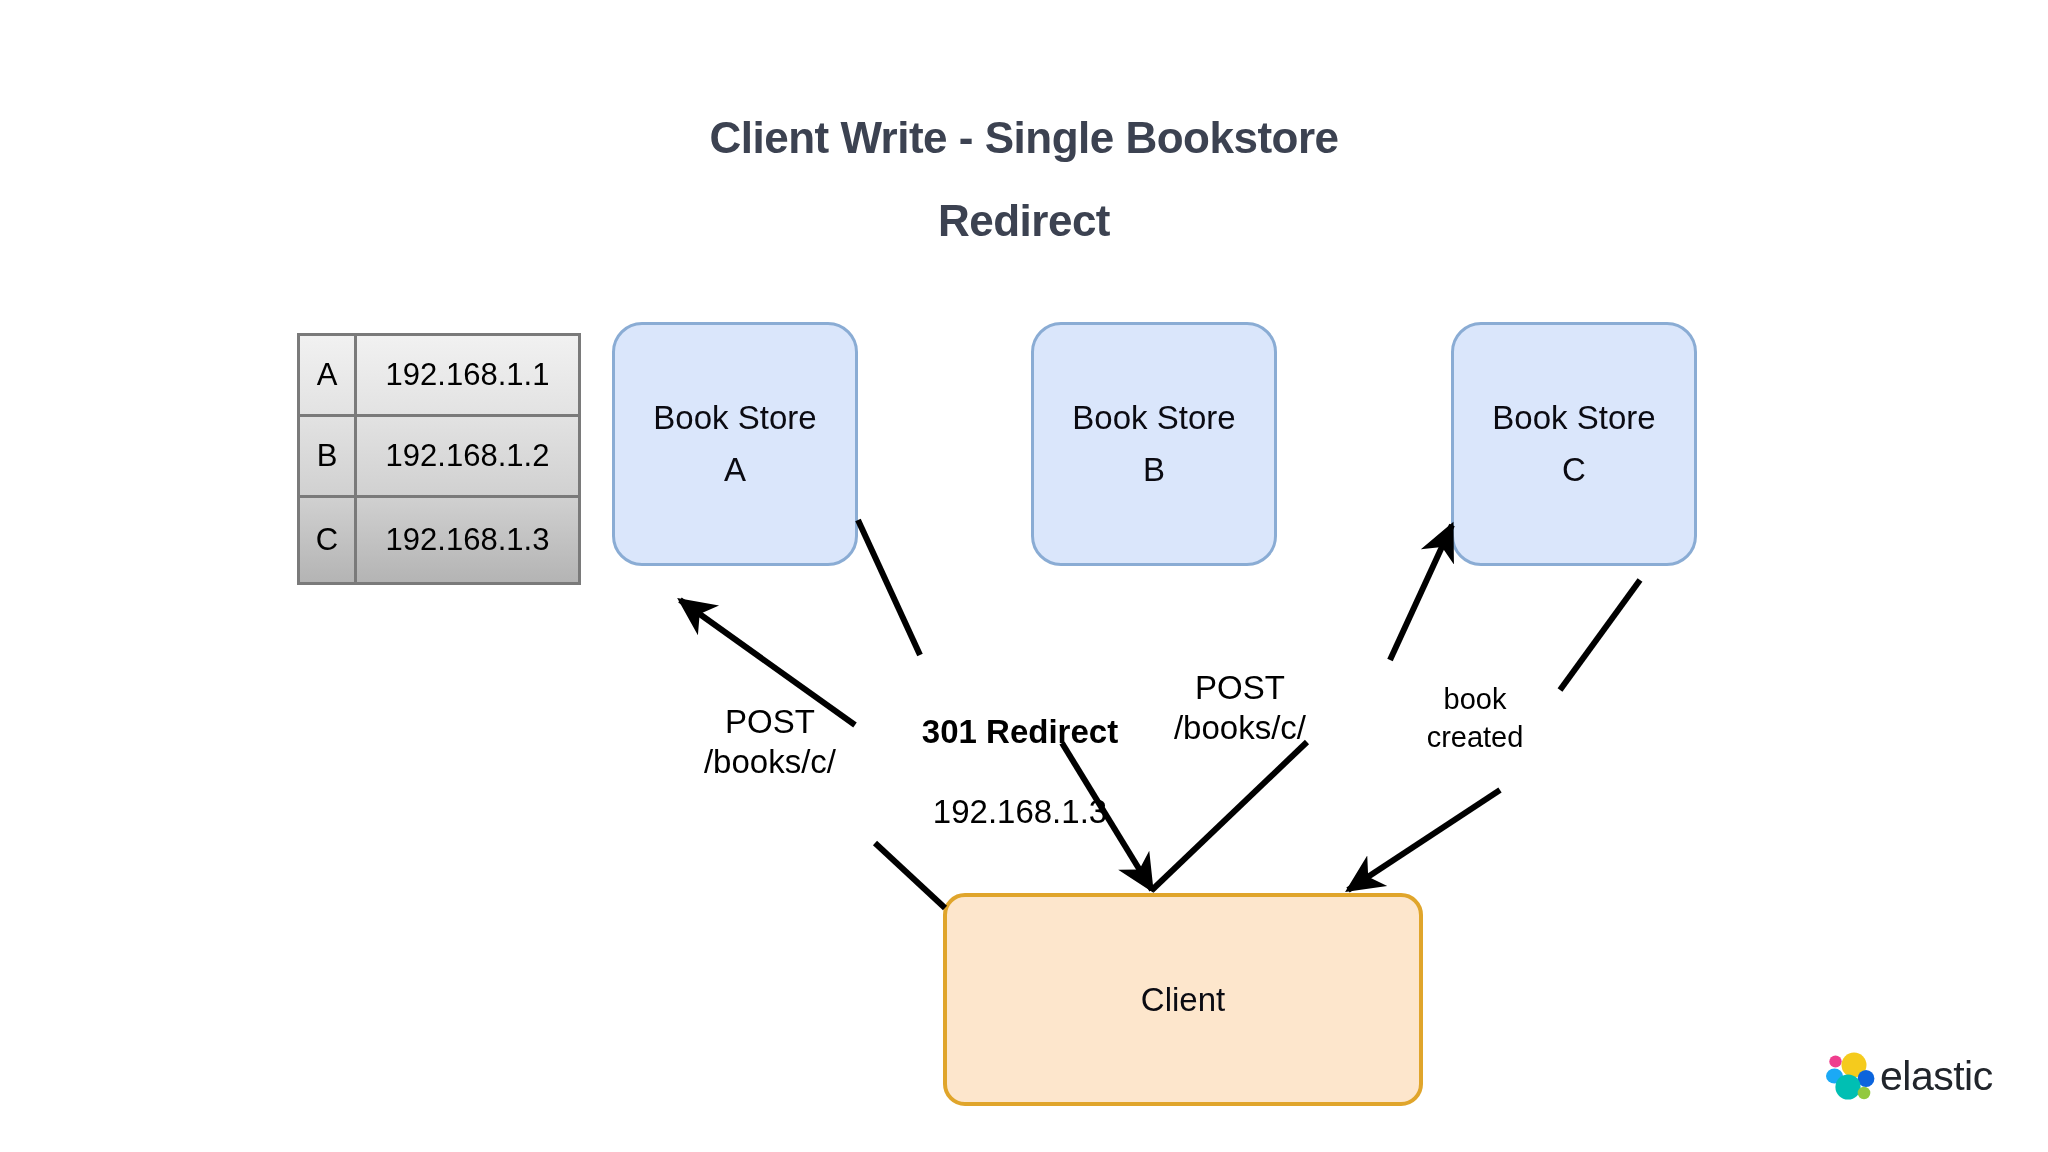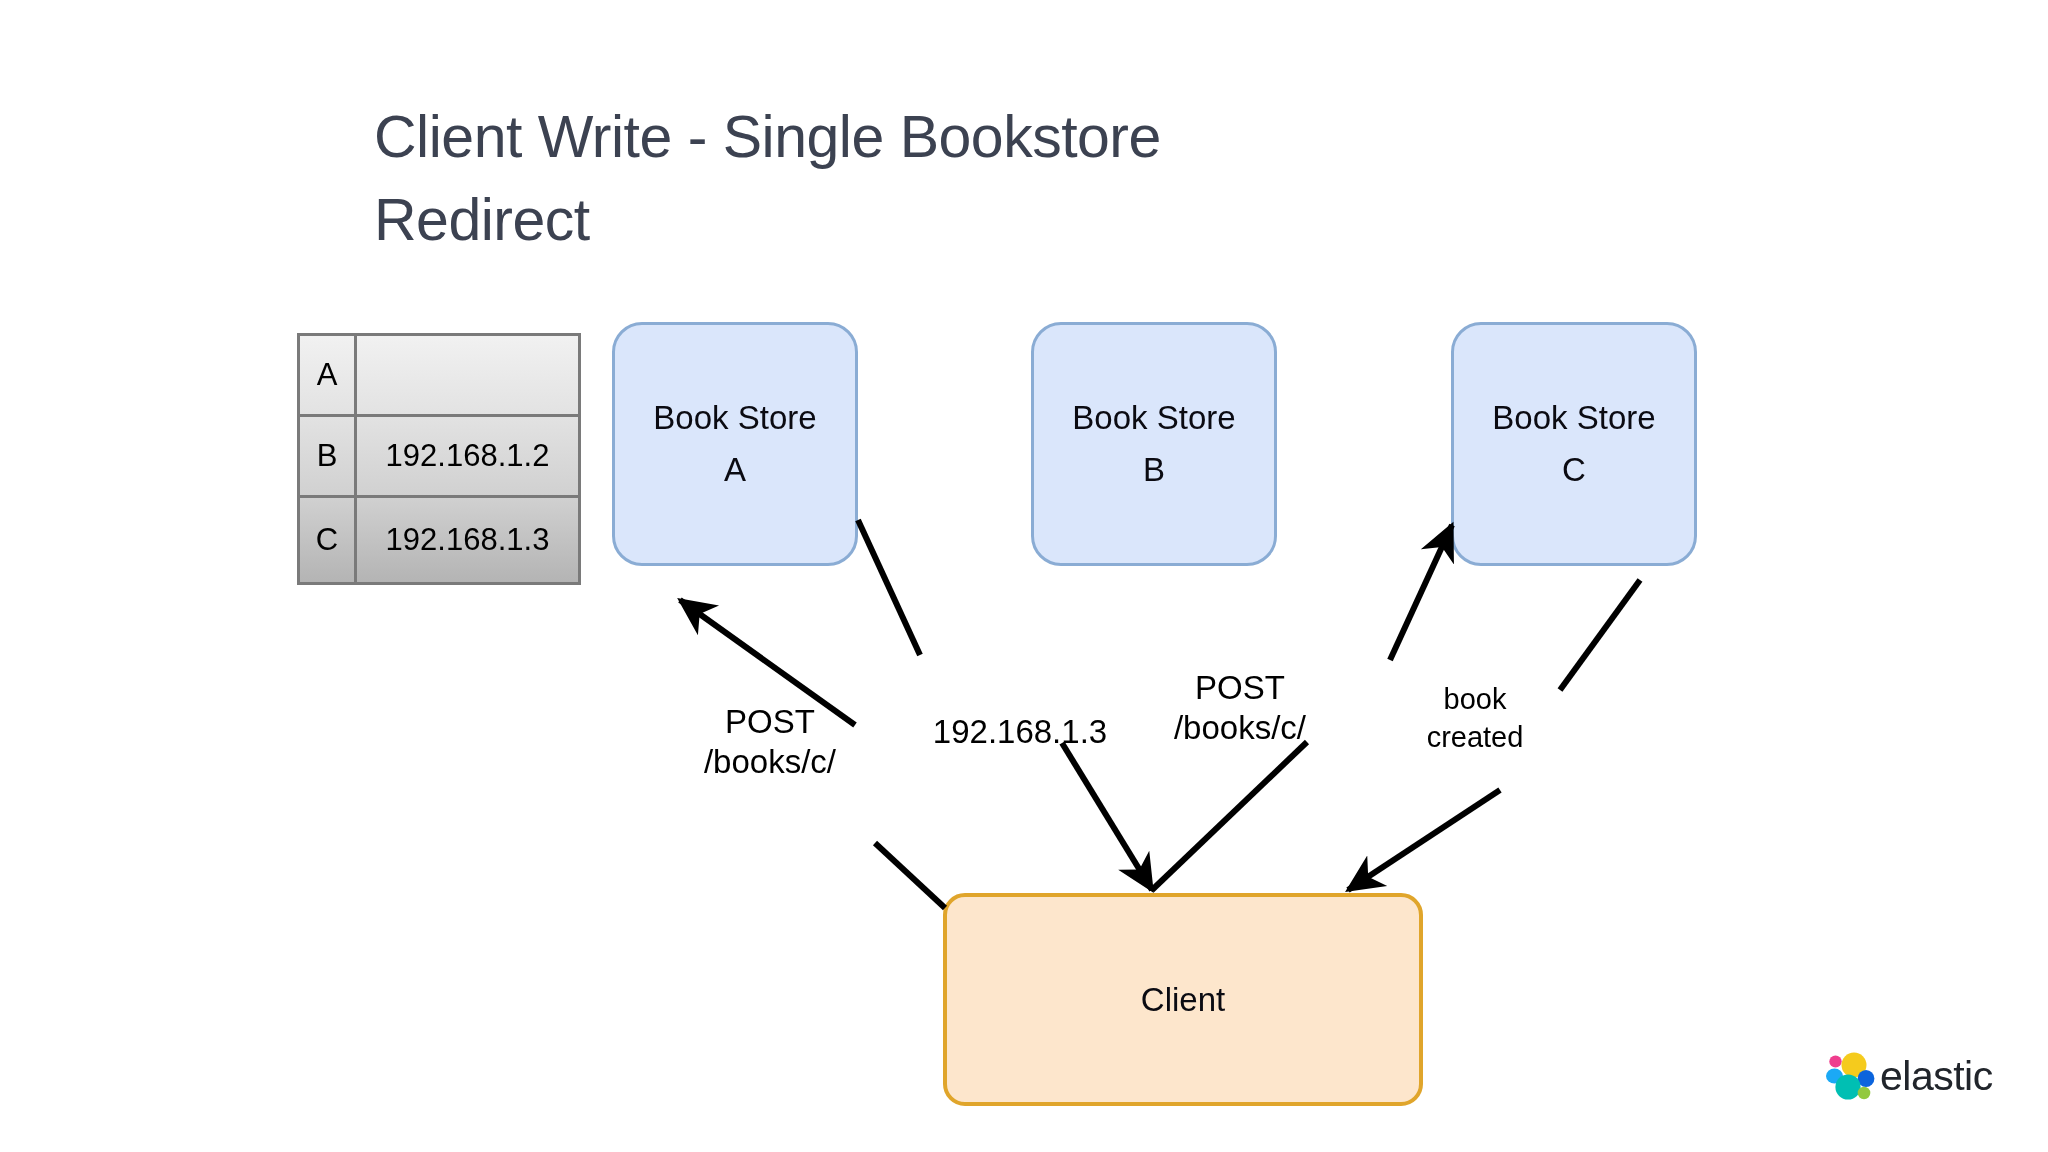--- a/index.html
+++ b/index.html
@@ -25,24 +25,24 @@
     height: 1152px;
     background: #ffffff;
   }
 
   
   .title {
     position: absolute;
     left: 374px;
     top: 96px;
     width: 1300px;
-    text-align: left;
+    text-align: center;
     font-family: "Liberation Sans", sans-serif;
-    font-weight: normal;
-    font-size: 59px;
+    font-weight: bold;
+    font-size: 44px;
     line-height: 83px;
     color: #3c4251;
     letter-spacing: -0.5px;
     white-space: pre-line;
   }
 
   
   .lookup-table {
     position: absolute;
     left: 297px;
@@ -198,20 +198,21 @@
 <body>
 
 <div id="slide">
 
   <div class="title">Client Write - Single Bookstore
 Redirect</div>
 
   <div class="lookup-table">
     <div class="lookup-row">
       <div class="lookup-key">A</div>
+      <div class="lookup-val">192.168.1.1</div>
     </div>
     <div class="lookup-row">
       <div class="lookup-key">B</div>
       <div class="lookup-val">192.168.1.2</div>
     </div>
     <div class="lookup-row">
       <div class="lookup-key">C</div>
       <div class="lookup-val">192.168.1.3</div>
     </div>
   </div>
@@ -249,20 +250,21 @@
     <g>
       <line x1="1640" y1="580" x2="1560" y2="690" stroke="#000" stroke-width="6"></line>
       <line x1="1500" y1="790" x2="1348" y2="890" stroke="#000" stroke-width="6" marker-end="url(#head)"></line>
     </g>
   </svg>
 
   <div class="edge-label" id="label-post-a">POST
 /books/c/</div>
 
   <div class="edge-label" id="label-redirect">
+    <span class="strong">301 Redirect</span>
     <span>192.168.1.3</span>
   </div>
 
   <div class="edge-label" id="label-post-c">POST
 /books/c/</div>
 
   <div class="edge-label" id="label-book-created">book
 created</div>
 
   <div class="elastic-logo">

